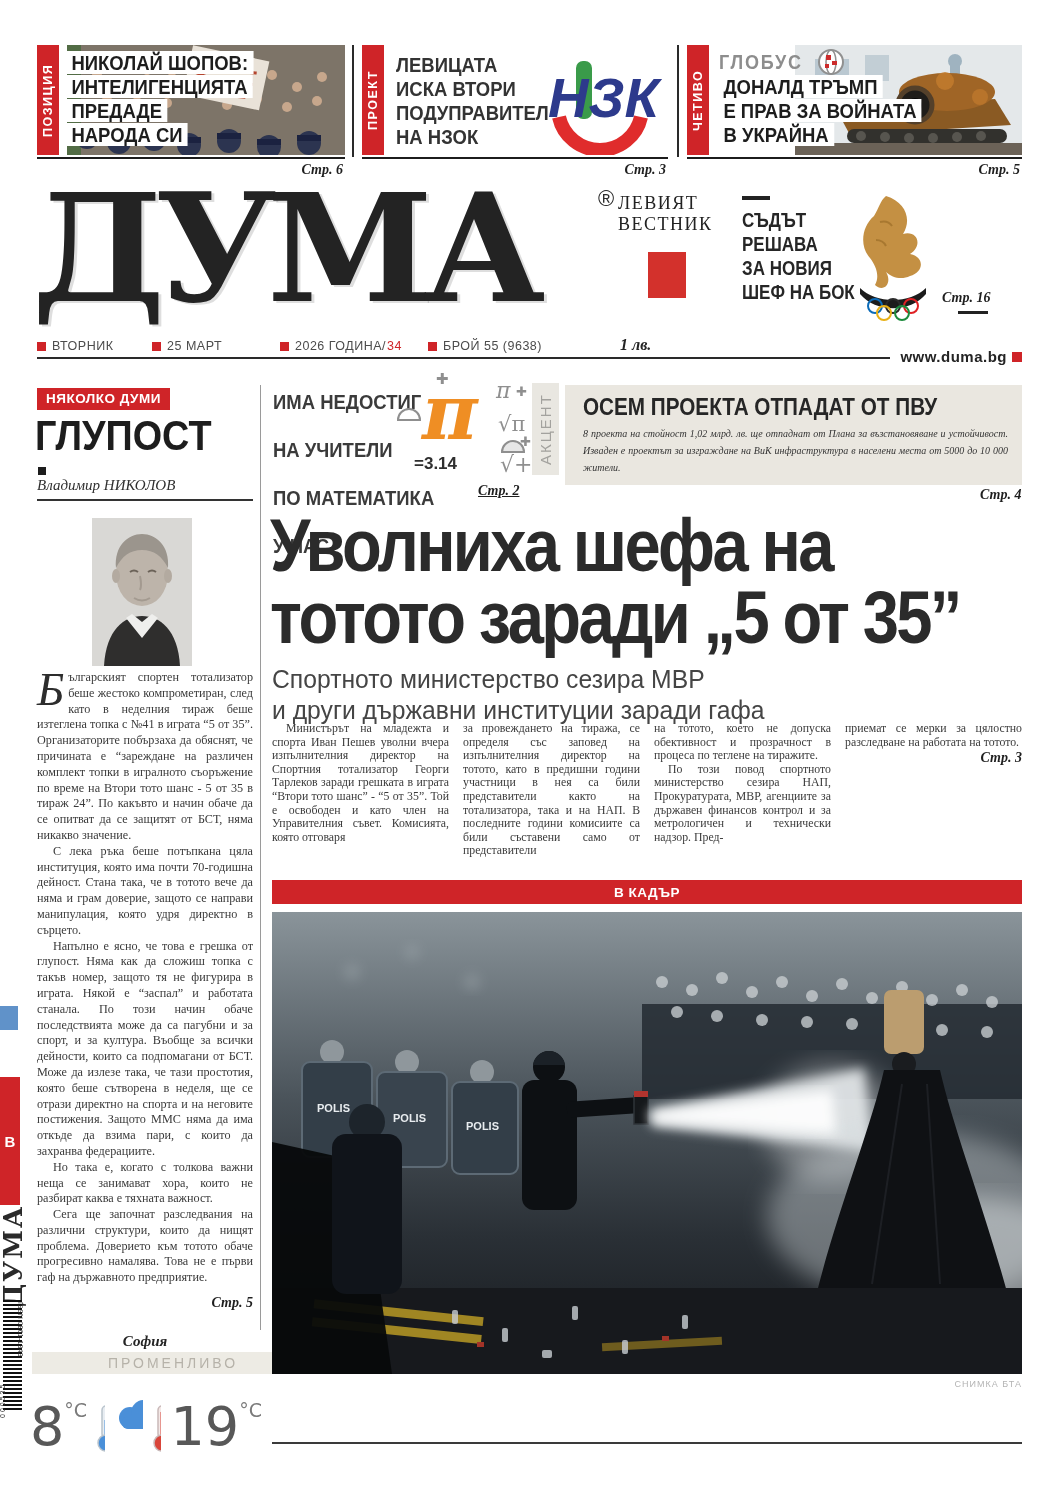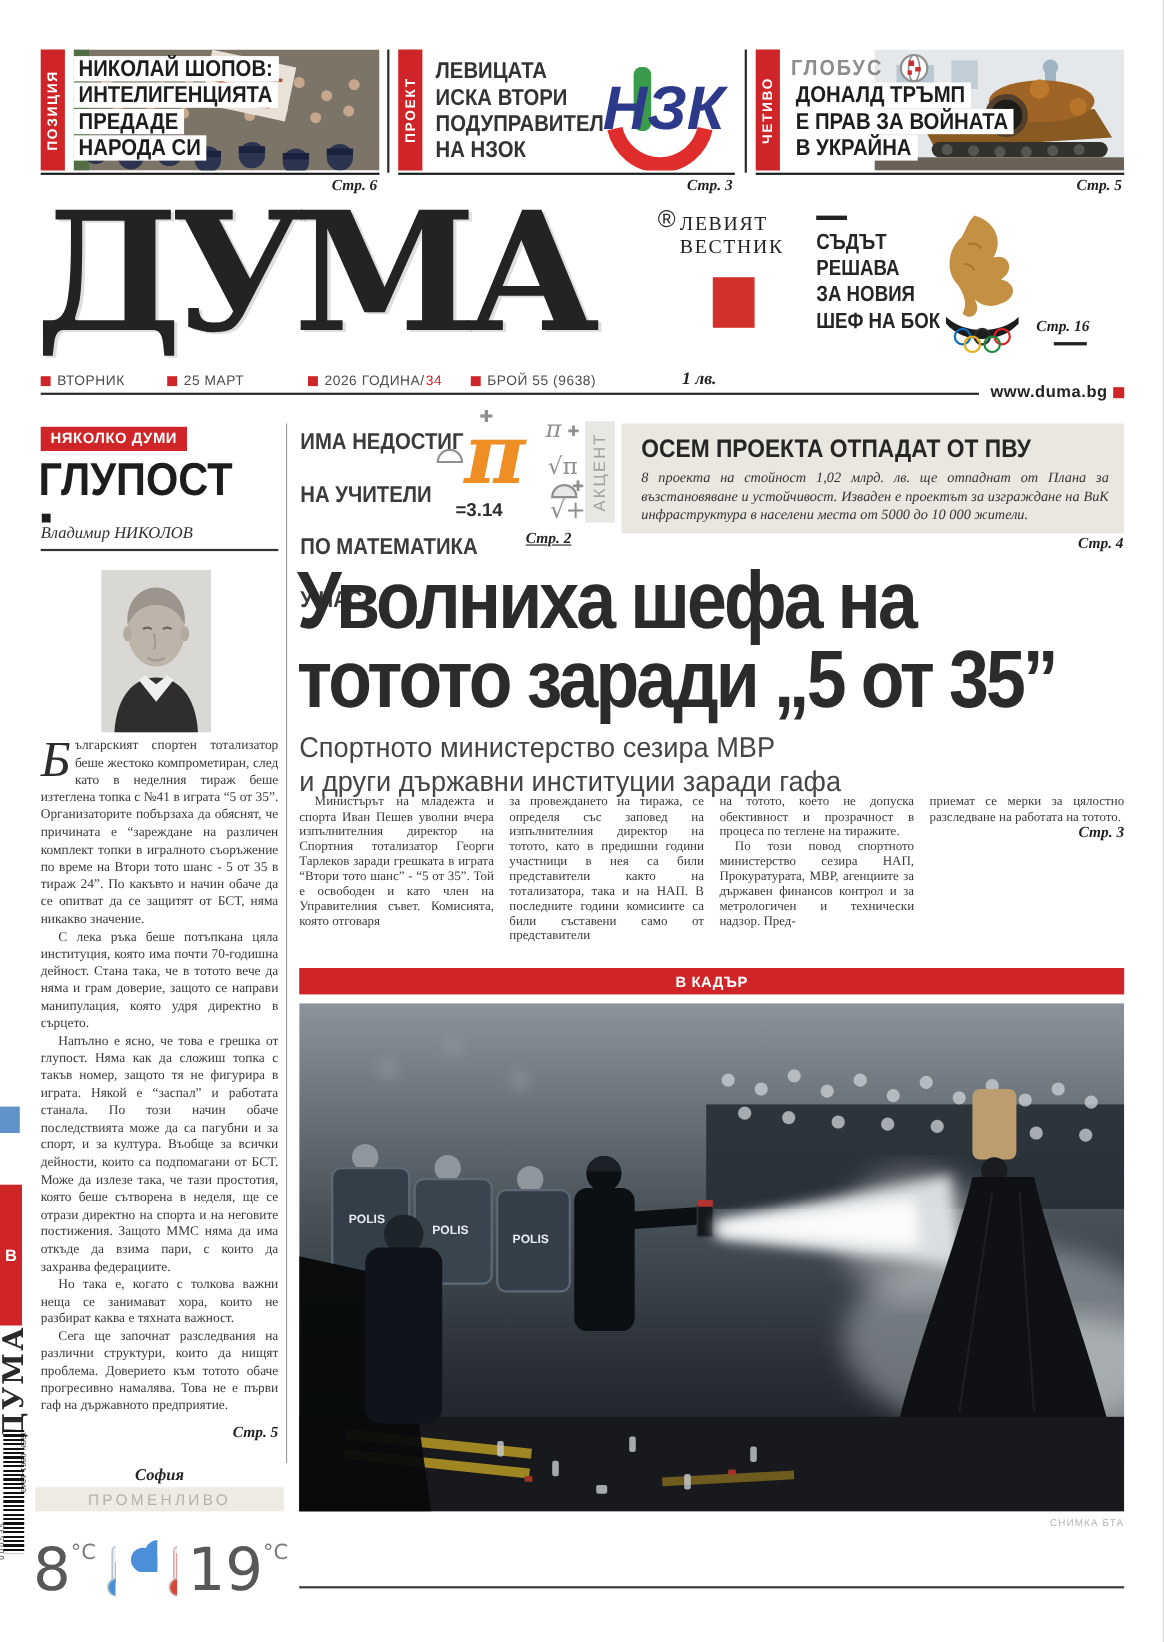--- a/index.html
+++ b/index.html
@@ -72,21 +72,21 @@
   .opbody p{margin:0;}
   .opbody p.ind{text-indent:16px;}
   .dropcap{float:left;font-family:"Liberation Serif",serif;font-style:italic;
            font-size:46px;line-height:36px;padding:2px 4px 0 0;color:#2d2d2d;}
   .oppage{position:absolute;left:37px;top:1295px;width:216px;text-align:right;}
   .city{position:absolute;left:37px;top:1333px;width:216px;text-align:center;
         font-family:"Liberation Serif",serif;font-style:italic;font-weight:bold;
         font-size:15px;}
   .cond{position:absolute;left:32px;top:1352px;width:226px;height:22px;background:#edebe4;
         color:#b6b2a9;font-size:14px;letter-spacing:3px;display:flex;align-items:center;
-        justify-content:center;}
+        justify-content:center;padding-left:28px;}
   .weather{position:absolute;left:30px;top:1382px;width:232px;height:72px;display:flex;
            align-items:flex-end;justify-content:center;gap:9px;}
   .wnum{font-family:"DejaVu Sans",sans-serif;font-size:54px;line-height:54px;color:#585858;}
   .wdeg{font-size:19px;color:#7a7a7a;vertical-align:28px;}
 
   
   .bluesq{position:absolute;left:0;top:1006px;width:18px;height:24px;background:#6092c9;}
   .redstrip{position:absolute;left:0;top:1077px;width:20px;height:128px;background:var(--red);
             color:#fff;font-weight:bold;font-size:15px;display:flex;align-items:center;
             justify-content:center;}
@@ -109,21 +109,21 @@
   .pival{position:absolute;left:6px;top:72px;font-weight:bold;font-size:17px;color:#2f2f2f;}
   .msym{position:absolute;color:#8f8f8f;font-family:"DejaVu Serif",serif;}
   .mathpage{position:absolute;left:478px;top:483px;text-decoration:underline;}
   .aklabel{position:absolute;left:532px;top:383px;width:27px;height:92px;background:#e9e7e1;
            color:var(--mutetx);font-size:15px;letter-spacing:2px;display:flex;
            align-items:center;justify-content:center;writing-mode:vertical-rl;
            transform:rotate(180deg);}
   .akbox{position:absolute;left:565px;top:385px;width:457px;height:100px;background:var(--boxbg);}
   .aktitle{font-weight:bold;font-size:23px;transform:scaleX(0.9);transform-origin:0 0;
            color:#262626;margin:9px 0 4px 18px;white-space:nowrap;}
-  .aktext{font-family:"Liberation Serif",serif;font-style:italic;font-size:13px;
+  .aktext{font-family:"Liberation Serif",serif;font-style:italic;font-size:10px;
           line-height:17px;text-align:justify;color:#333;margin:0 14px 0 18px;}
   .akpage{position:absolute;left:980px;top:487px;}
 
   
   .lhead{position:absolute;left:270px;top:510px;width:860px;font-weight:bold;
          font-size:74px;line-height:72px;letter-spacing:-3px;transform:scaleX(0.88);
          transform-origin:0 0;color:#2b2b2b;}
   .lsub{position:absolute;left:272px;top:664px;font-size:26px;line-height:31px;
         color:#454545;transform:scaleX(0.95);transform-origin:0 0;}
   .lcols{position:absolute;left:272px;top:722px;width:750px;display:flex;gap:14px;}

